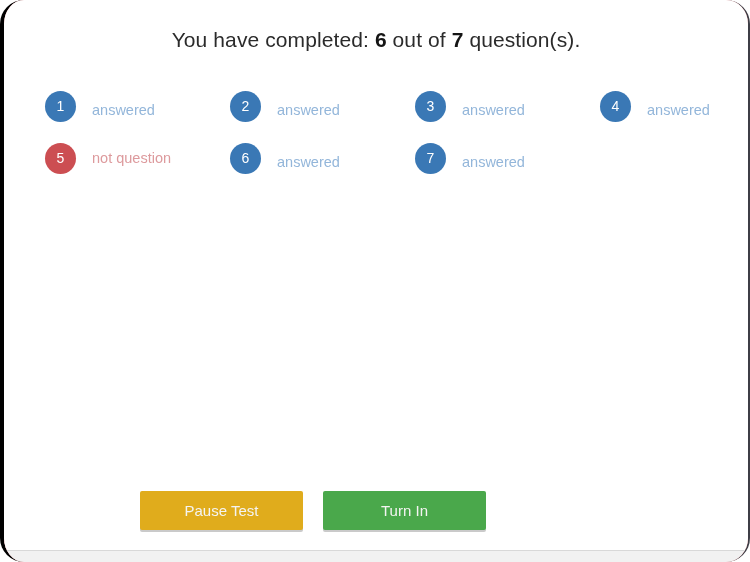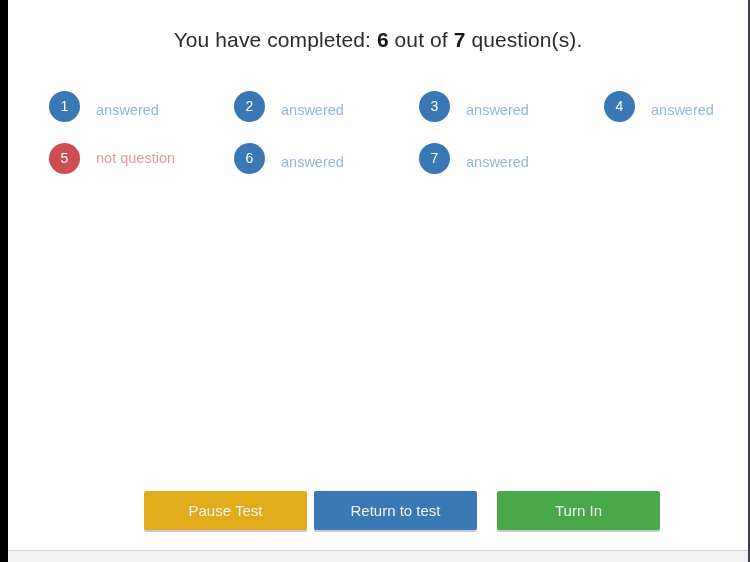--- a/index.html
+++ b/index.html
@@ -13,24 +13,25 @@
     background: #ffffff;
     font-family: "Liberation Sans", "DejaVu Sans", sans-serif;
     overflow: hidden;
   }
 
   .viewport {
     position: relative;
     width: 750px;
     height: 562px;
     box-sizing: border-box;
-    border-left: 8px solid #000000;
+    border-left: 4px solid #000000;
     border-right: 2px solid #3e3e46;
     background: #fca5a5;
     overflow: hidden;
+    border-radius: 24px;
   }
 
   .page {
     position: absolute;
     left: 0;
     top: 0;
     right: 0;
     height: 550px;
     background: #ffffff;
   }
@@ -178,19 +179,18 @@
           <span class="q-label answered">answered</span>
         </div>
         <div class="q-item">
           <span class="bubble answered">7</span>
           <span class="q-label answered">answered</span>
         </div>
       </div>
 
     <div class="button-bar">
       <button class="btn btn-pause">Pause Test</button>
-      <button class="btn btn-return">Return to test</button>
       <button class="btn btn-turnin">Turn In</button>
     </div>
 
   </div>
   <div class="footer-strip"></div>
 </div>
 
 </body></html>

